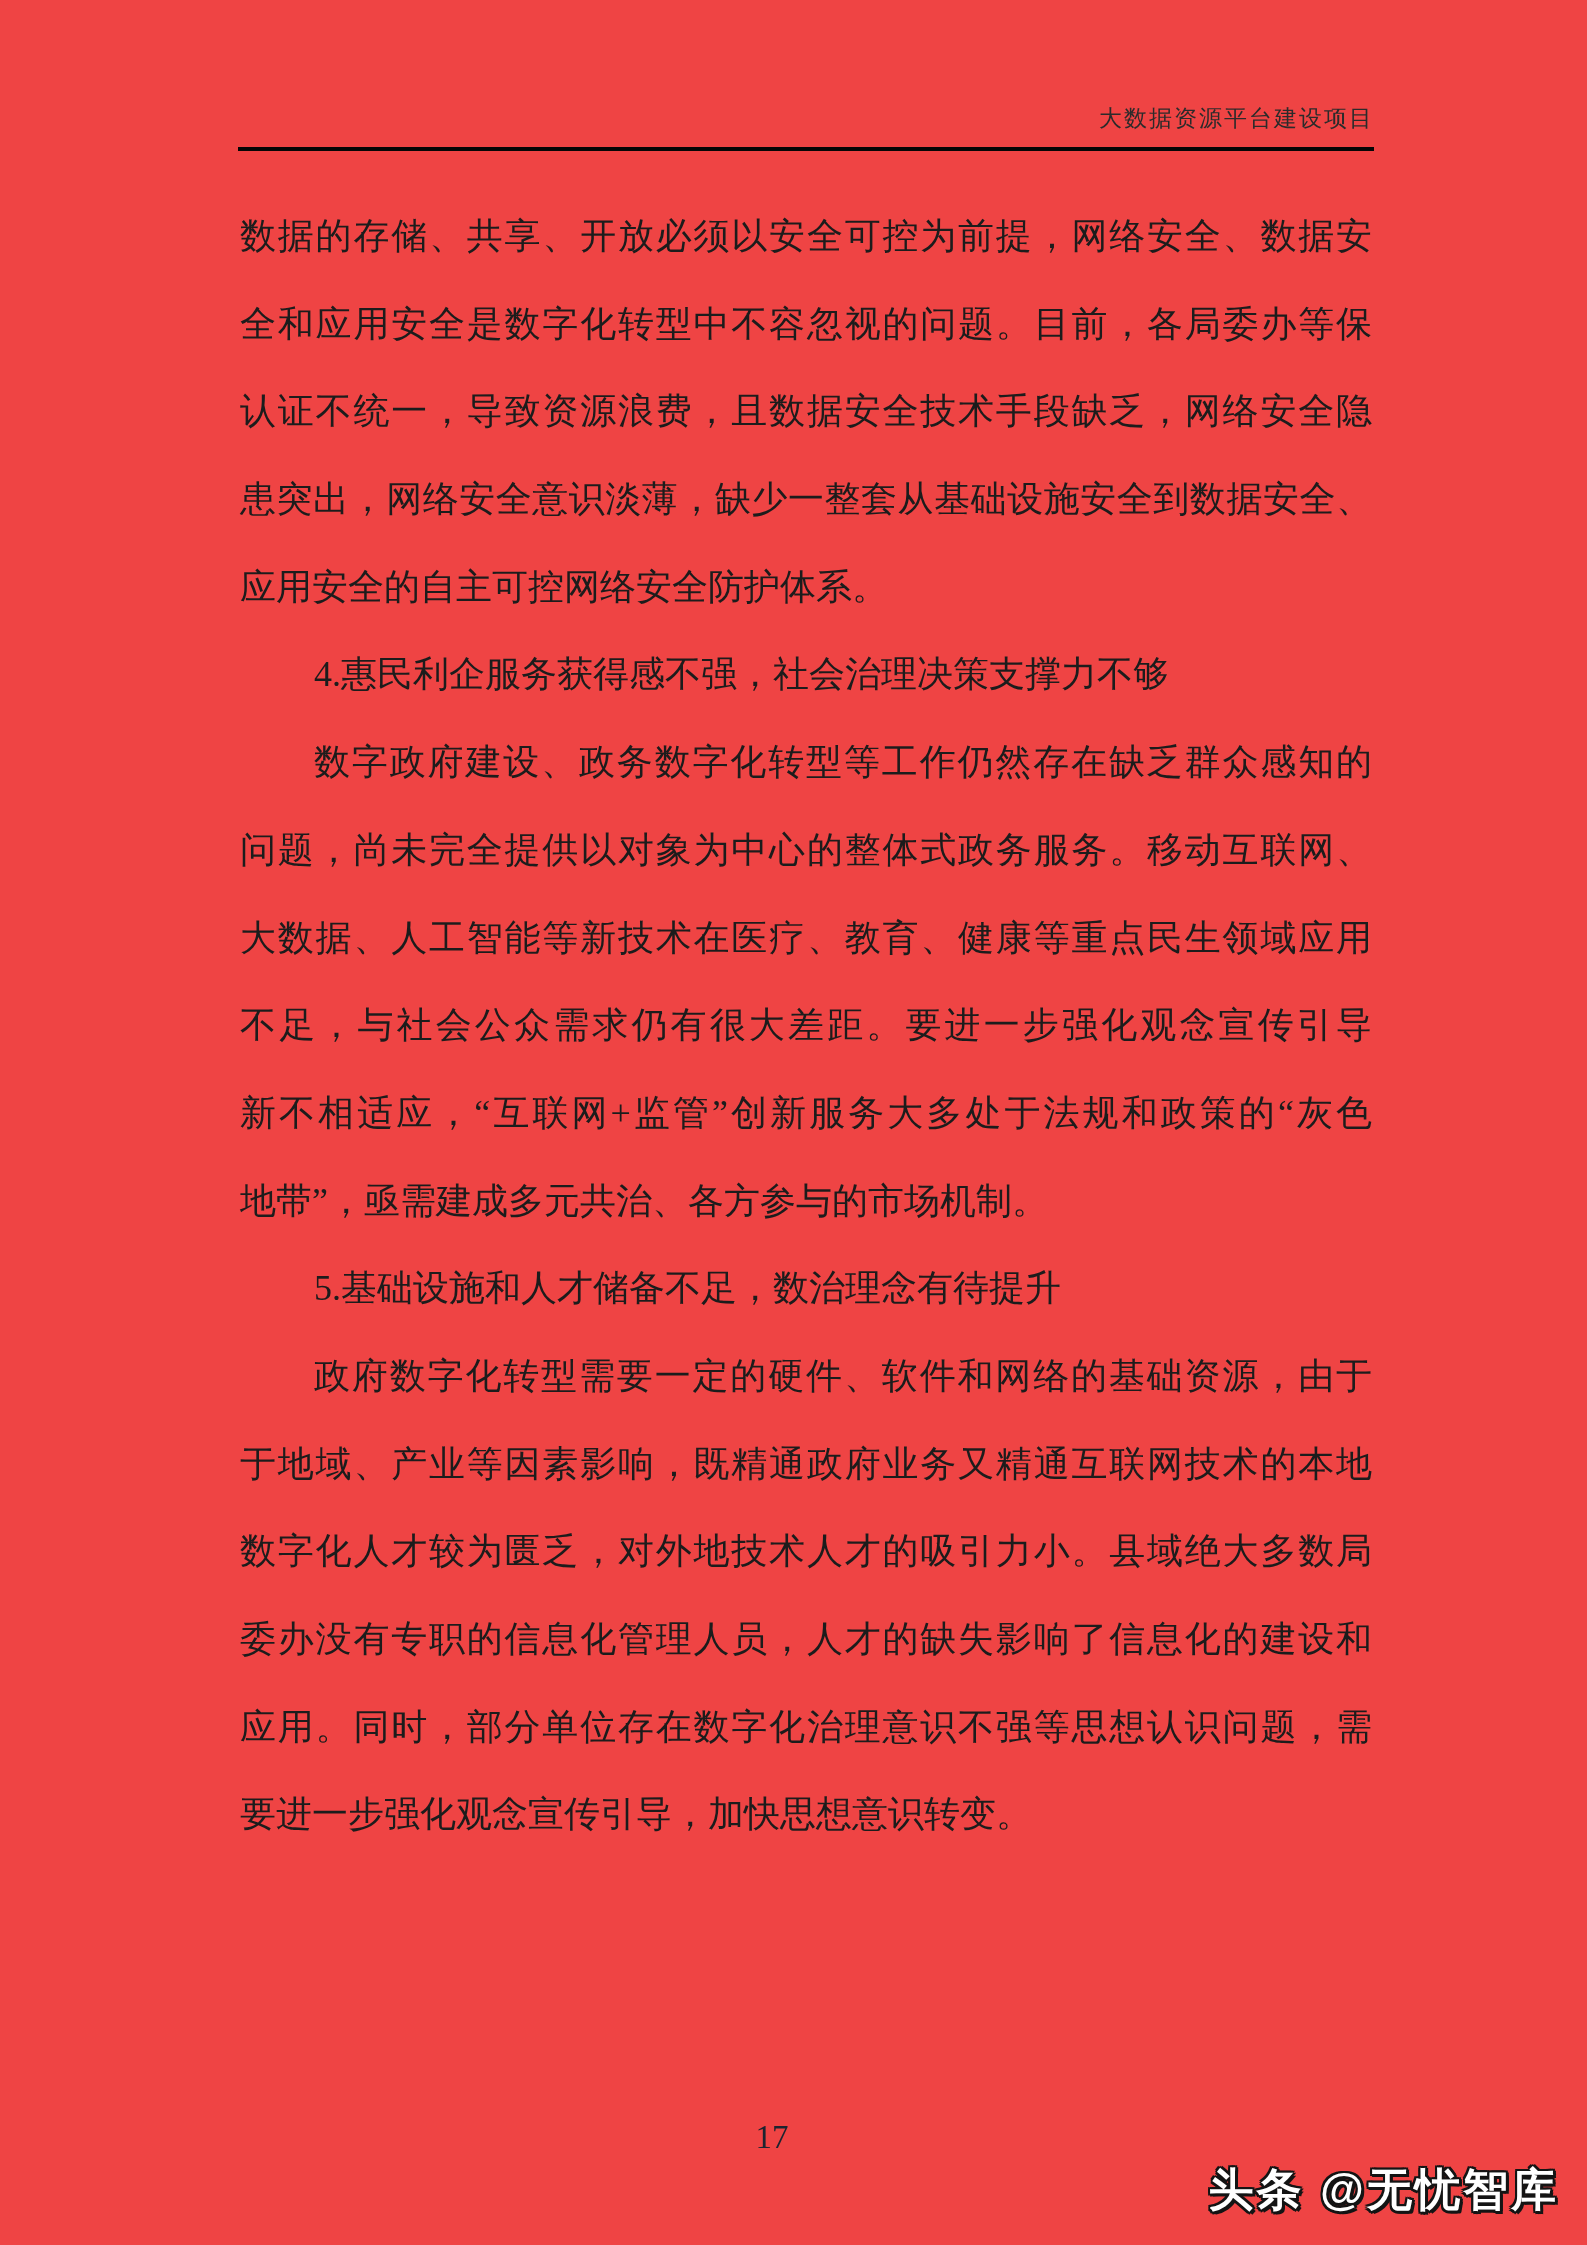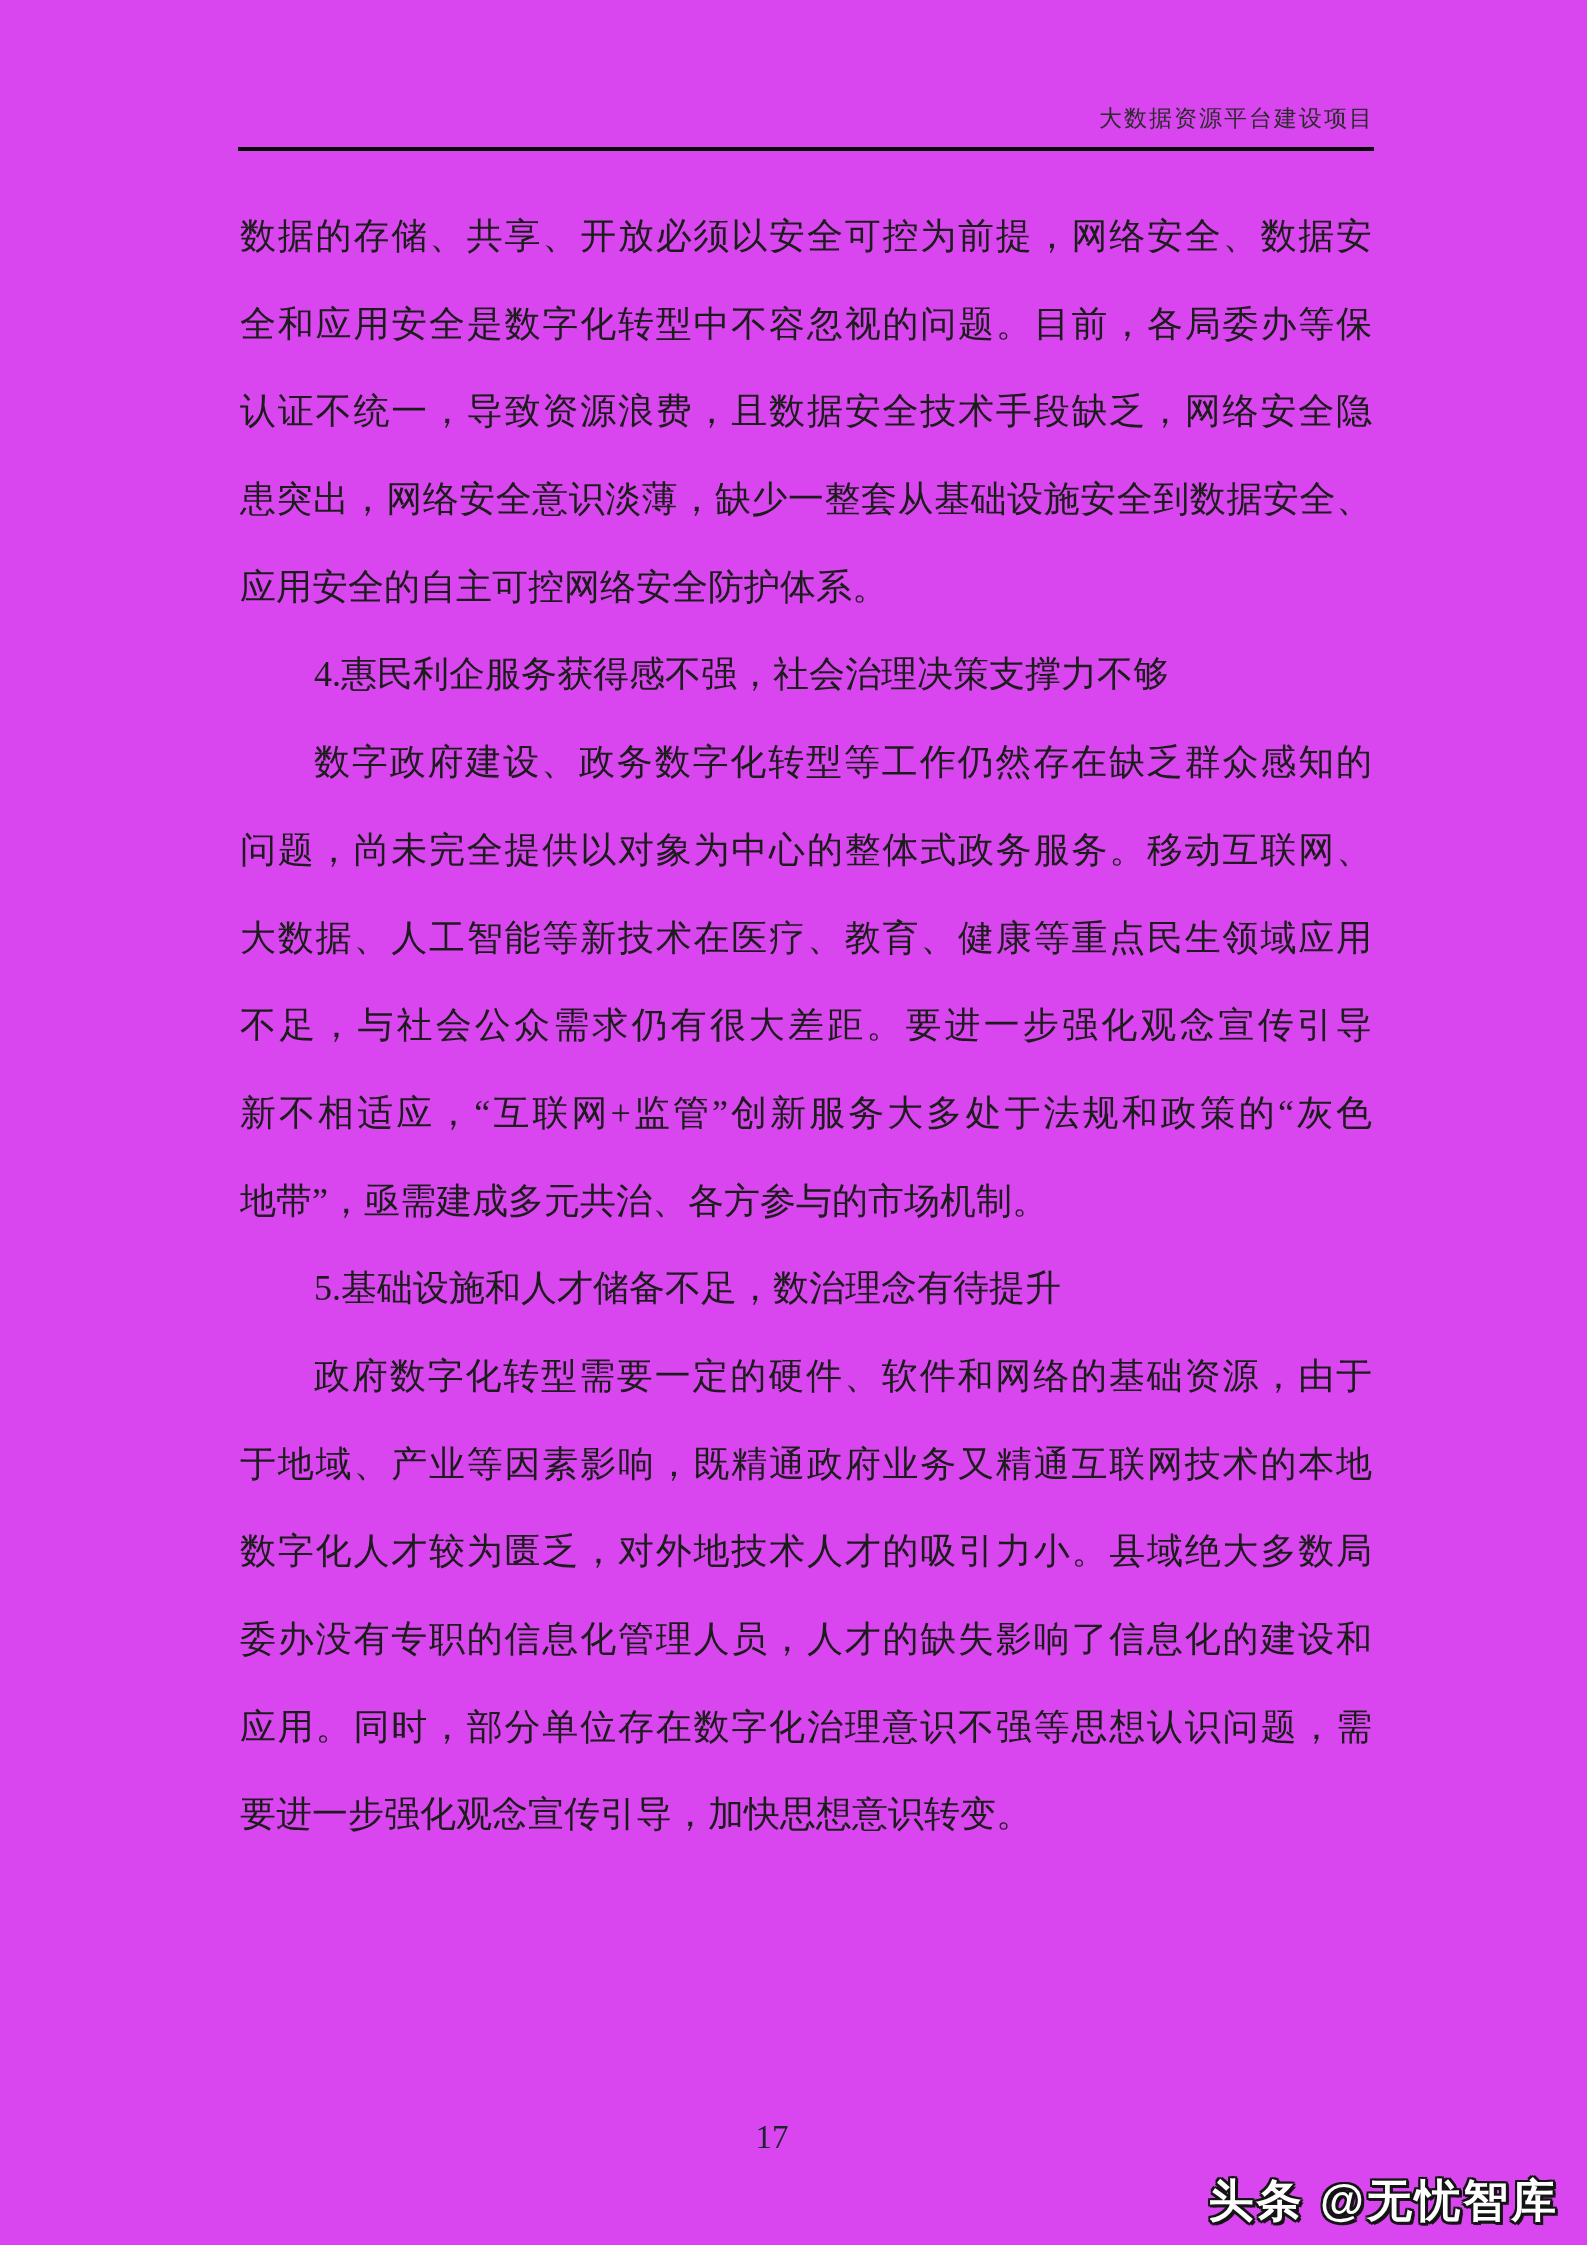--- a/index.html
+++ b/index.html
@@ -1,21 +1,21 @@
 <!DOCTYPE html>
 <html><head>
 <meta charset="utf-8">
 <style>
   * { margin: 0; padding: 0; box-sizing: border-box; }
   html, body { background: #ffffff; }
   .page {
     position: relative;
     width: 1587px;
     height: 2245px;
-    background: #d946ef;
+    background: #ef4444;
     overflow: hidden;
     font-family: "Liberation Serif", "DejaVu Serif", serif;
     color: #1f1f1f;
   }
   .running-header {
     position: absolute;
     top: 104px;
     left: 238px;
     right: 213px;
     text-align: right;
@@ -76,21 +76,20 @@
     color: #ffffff;
     text-shadow:
       3px 3px 0 #141414,
       -2px -2px 0 #141414,
       2px -2px 0 #141414,
       -2px 2px 0 #141414,
       0 3px 0 #141414,
       3px 0 0 #141414,
       0 -2px 0 #141414,
       -2px 0 0 #141414;
-    margin-top: 11px;
   }
 </style>
 </head>
 <body>
 
 <div class="page">
 
   <div class="running-header">大数据资源平台建设项目</div>
 
   <div class="header-rule"></div>

